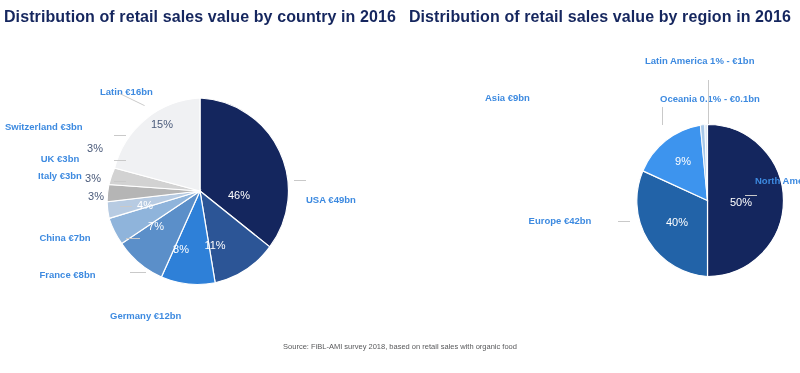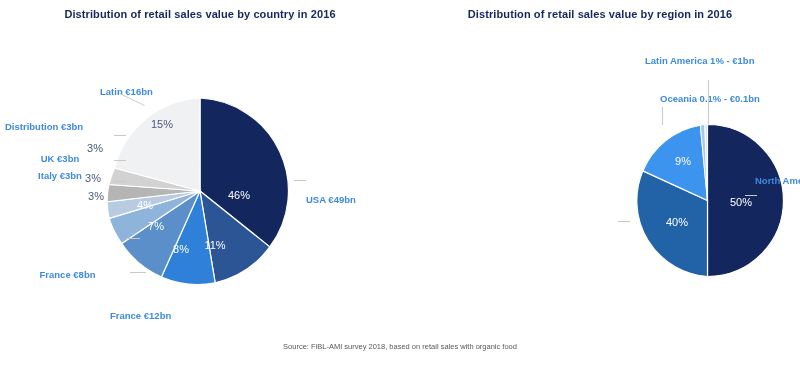--- a/index.html
+++ b/index.html
@@ -21,21 +21,21 @@
   }
   #panel-country { left: 0; width: 400px; }
   #panel-region  { left: 400px; width: 400px; }
 
   .chart-title {
     position: absolute;
     top: 8px;
     left: 0;
     width: 100%;
     text-align: center;
-    font-size: 11px;
+    font-size: 16px;
     font-weight: bold;
     color: #15265e;
     letter-spacing: 0.1px;
   }
 
   .pie-wrap {
     position: absolute;
   }
   #pie-country-wrap { left: 105px; top: 96px; width: 190px; height: 190px; }
   #pie-region-wrap  { left: 230px; top: 123px; width: 155px; height: 155px; }
@@ -110,31 +110,32 @@
       <text class="slice-pct" x="40" y="113" text-anchor="middle">4%</text>
       <text class="slice-pct dark" x="-9" y="104" text-anchor="middle">3%</text>
       <text class="slice-pct dark" x="-12" y="86" text-anchor="middle">3%</text>
       <text class="slice-pct dark" x="-10" y="56" text-anchor="middle">3%</text>
       <text class="slice-pct dark" x="57" y="32" text-anchor="middle">15%</text>
     </svg>
   </div>
 
   <div class="cat-label ctr" style="left:100px; top:86px; width:100px;">Latin €16bn</div>
 
-  <div class="cat-label ctr" style="left:5px; top:121px; width:105px;">Distribution €3bn</div>
+  <div class="cat-label ctr" style="left:5px; top:121px; width:105px;">Switzerland €3bn</div>
 
   <div class="cat-label rgt" style="left:10px; top:153px; width:100px;">UK €3bn</div>
 
   <div class="cat-label rgt" style="left:10px; top:170px; width:100px;">Italy €3bn</div>
 
 
+  <div class="cat-label rgt" style="left:10px; top:232px; width:110px;">China €7bn</div>
 
   <div class="cat-label rgt" style="left:10px; top:269px; width:115px;">France €8bn</div>
 
-  <div class="cat-label ctr" style="left:110px; top:310px; width:120px;">France €12bn</div>
+  <div class="cat-label ctr" style="left:110px; top:310px; width:120px;">Germany €12bn</div>
 
   <div class="cat-label" style="left:306px; top:174px;margin-top:20px;">USA €49bn</div>
 
   <div class="leader" style="left:118px; top:99px; width:28px; height:1px; transform:rotate(26deg);"></div>
   <div class="leader" style="left:114px; top:135px; width:12px; height:1px;"></div>
   <div class="leader" style="left:114px; top:160px; width:12px; height:1px;"></div>
   <div class="leader" style="left:114px; top:181px; width:12px; height:1px;"></div>
   <div class="leader" style="left:120px; top:206px; width:12px; height:1px;"></div>
   <div class="leader" style="left:126px; top:238px; width:14px; height:1px;"></div>
   <div class="leader" style="left:130px; top:272px; width:16px; height:1px;"></div>
@@ -159,23 +160,25 @@
       <path d="M77.5,77.5 L74.72,1.55 A76,76 0 0,1 77.5,1.5 Z" fill="#dce8f5" stroke="#ffffff" stroke-width="0.8"></path>
 
       <text class="slice-pct" x="111" y="83" text-anchor="middle">50%</text>
       <text class="slice-pct" x="47" y="103" text-anchor="middle">40%</text>
       <text class="slice-pct" x="53" y="42" text-anchor="middle">9%</text>
     </svg>
   </div>
 
   <div class="cat-label ctr" style="left:245px; top:55px; width:130px;">Latin America 1% - €1bn</div>
 
+  <div class="cat-label ctr" style="left:85px; top:92px; width:110px;">Asia €9bn</div>
 
   <div class="cat-label" style="left:260px; top:93px;">Oceania 0.1% - €0.1bn</div>
 
+  <div class="cat-label rgt" style="left:105px; top:215px; width:110px;">Europe €42bn</div>
 
   <div class="cat-label ctr" style="left:355px; top:175px; width:45px;">
     <span>North America €52bn</span>
   </div>
 
   <div class="leader" style="left:308px; top:80px; width:1px; height:44px;"></div>
   <div class="leader" style="left:262px; top:107px; width:1px; height:18px;"></div>
   <div class="leader" style="left:218px; top:221px; width:12px; height:1px;"></div>
   <div class="leader" style="left:345px; top:195px; width:12px; height:1px;"></div>
 </div>

